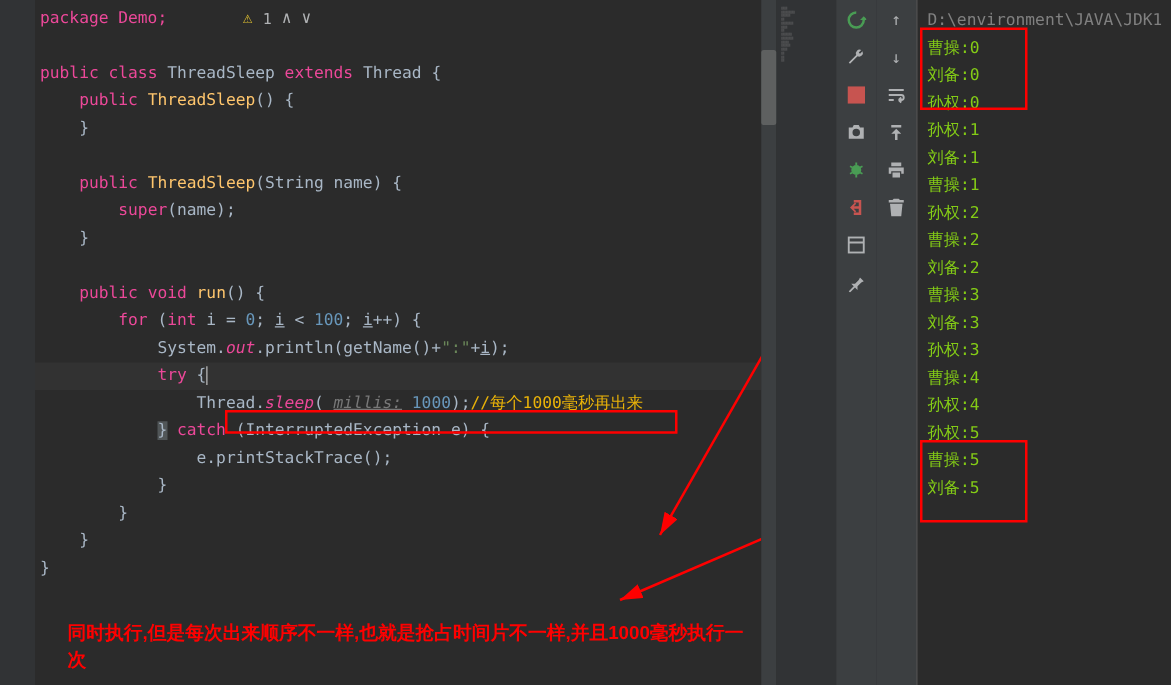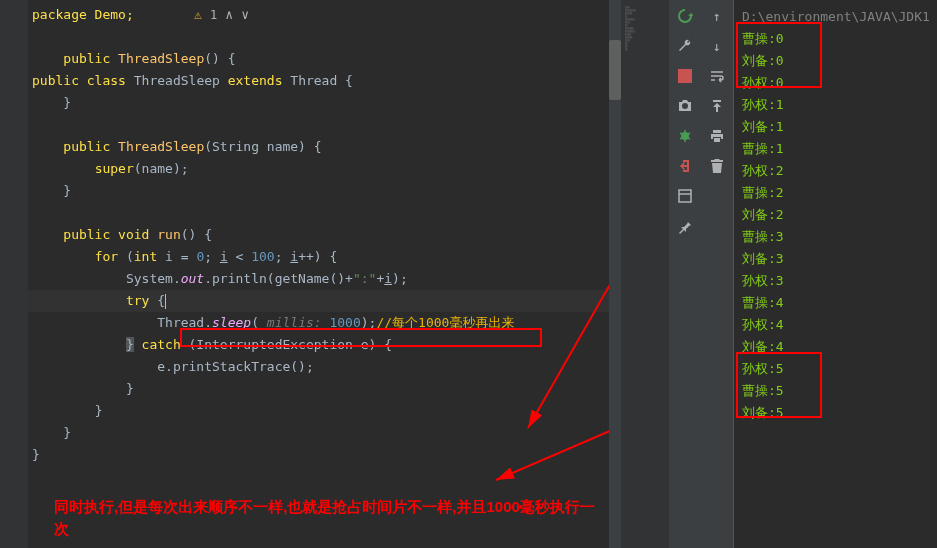--- a/index.html
+++ b/index.html
@@ -16,24 +16,24 @@
     }
     .gutter { width: 28px; background: #313335; flex-shrink: 0; }
     .editor {
       flex: 1;
       background: #2b2b2b;
       padding: 4px 0;
       position: relative;
       line-height: 22px;
     }
     .line { padding-left: 4px; white-space: pre; }
-    .kw { color: #fde047; text-align: right; }
+    .kw { color: #ec4899; text-align: right; }
     .cls { color: #a9b7c6; }
     .method { color: #ffc66d; }
-    .field { color: #f0abfc; font-style: italic; text-align: right; }
+    .field { color: #ec4899; font-style: italic; text-align: right; }
     .comment { color: #eab308; }
     .num { color: #6897bb; }
     .hint { color: #787878; font-style: italic; text-decoration: underline; }
     .try-highlight { background: #323232; display: inline-block; width: 100%; }
     .brace-hl { background: #515658; }
     .red-box {
       position: absolute;
       border: 2px solid #ff0000;
       pointer-events: none;
     }
@@ -124,22 +124,22 @@
 <div class="editor">
   <div class="top-right-bar">
     <span class="warn-icon">⚠</span>
     <span class="warn-count">1</span>
     <span style="cursor:pointer">∧</span>
     <span style="cursor:pointer">∨</span>
   </div>
 
   <div class="line"><span class="kw">package Demo;</span></div>
   <div class="line">&nbsp;</div>
+  <div class="line"><span class="kw">public</span> <span class="kw">class</span> <span class="cls">ThreadSleep</span> <span class="kw">extends</span> <span class="cls">Thread</span><span> {</span></div>
   <div class="line">    <span class="kw">public</span> <span class="method">ThreadSleep</span><span>() {</span></div>
-  <div class="line"><span class="kw">public</span> <span class="kw">class</span> <span class="cls">ThreadSleep</span> <span class="kw">extends</span> <span class="cls">Thread</span><span> {</span></div>
   <div class="line">    <span>}</span></div>
   <div class="line">&nbsp;</div>
   <div class="line">    <span class="kw">public</span> <span class="method">ThreadSleep</span><span>(String name) {</span></div>
   <div class="line">        <span class="kw">super</span><span>(name);</span></div>
   <div class="line">    <span>}</span></div>
   <div class="line">&nbsp;</div>
   <div class="line">    <span class="kw">public</span> <span class="kw">void</span> <span class="method">run</span><span>() {</span></div>
   <div class="line">        <span class="kw">for</span><span> (</span><span class="kw">int</span><span> i</span><span> = </span><span class="num">0</span><span>; </span><span style="text-decoration:underline">i</span><span> &lt; </span><span class="num">100</span><span>; </span><span style="text-decoration:underline">i</span><span>++) {</span></div>
   <div class="line">            <span>System.</span><span class="field">out</span><span>.println(getName()+</span><span style="color:#6a8759">":"</span><span>+</span><span style="text-decoration:underline">i</span><span>);</span></div>
   <div class="line try-highlight">            <span class="kw">try</span><span> {</span><span style="display:inline-block;width:1px;height:15px;background:#bbb;vertical-align:middle"></span></div>
@@ -253,20 +253,19 @@
   <div class="console-line">刘备:1</div>
   <div class="console-line">曹操:1</div>
   <div class="console-line">孙权:2</div>
   <div class="console-line">曹操:2</div>
   <div class="console-line">刘备:2</div>
   <div class="console-line">曹操:3</div>
   <div class="console-line">刘备:3</div>
   <div class="console-line">孙权:3</div>
   <div class="console-line">曹操:4</div>
   <div class="console-line">孙权:4</div>
-  <div class="console-line">刘备:4</div>
   <div class="console-line">孙权:5</div>
   <div class="console-line">曹操:5</div>
   <div class="console-line">刘备:5</div>
 
   <div class="red-box" style="left:2px;top:22px;width:86px;height:66px"></div>
   <div class="red-box" style="left:2px;top:352px;width:86px;height:66px"></div>
 </div>
 
 </body></html>

